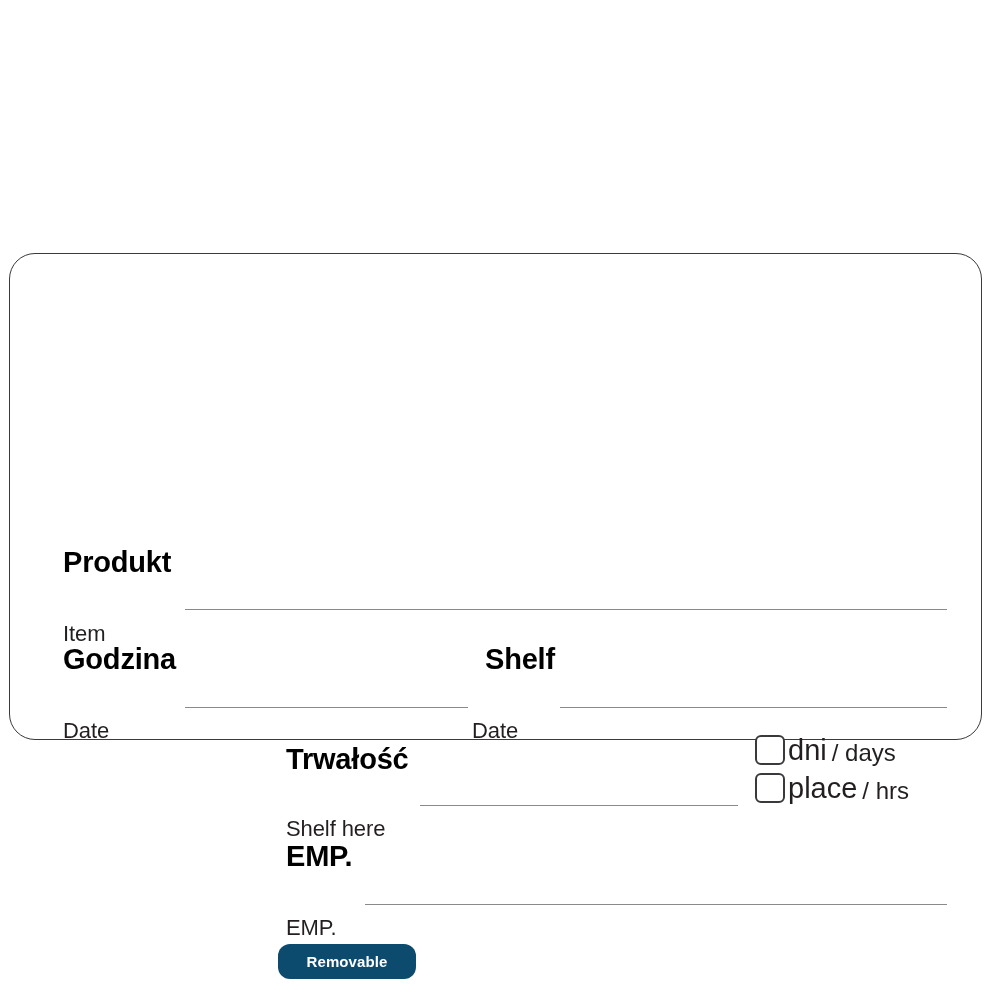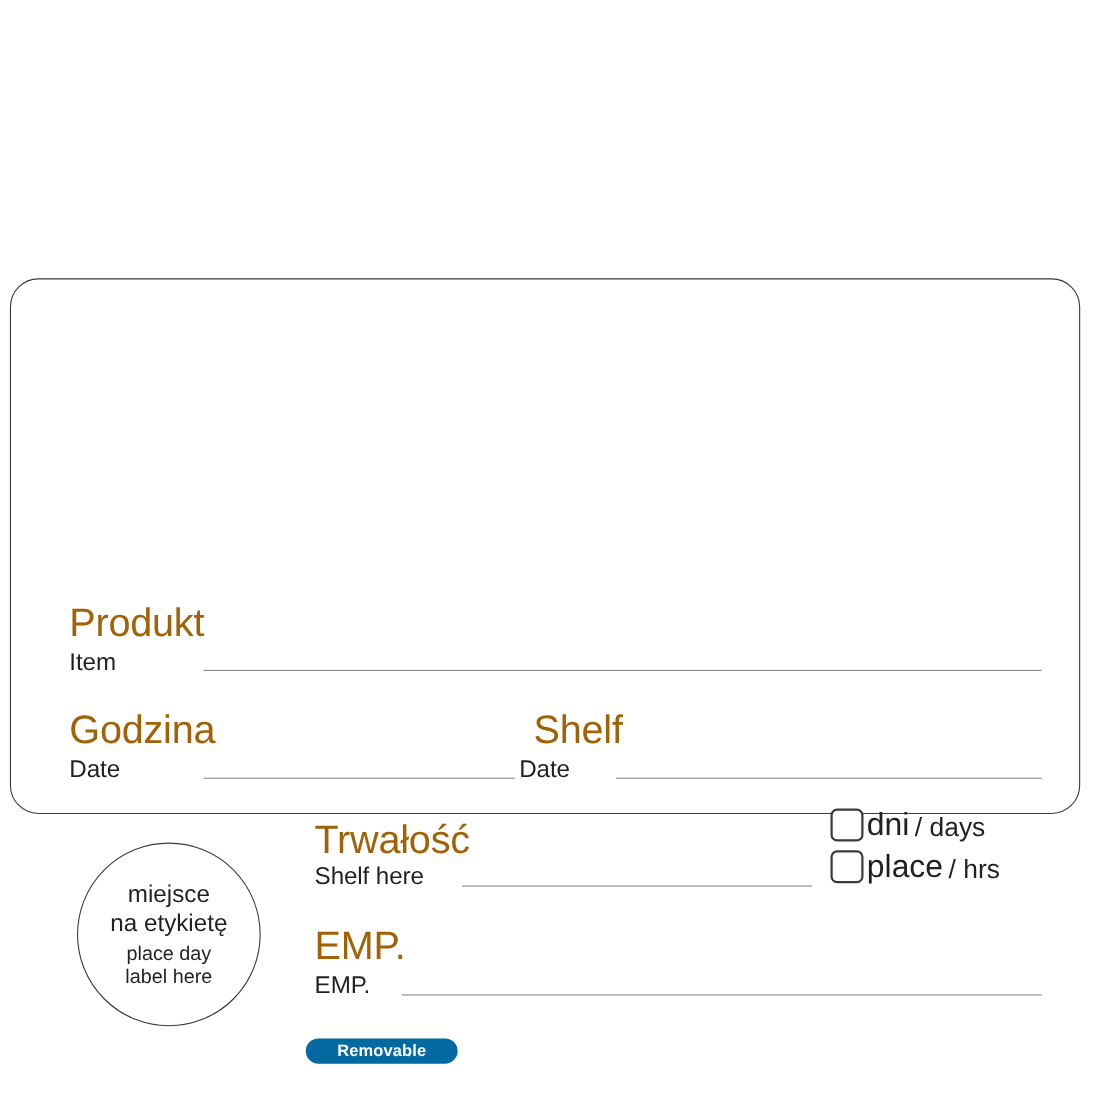--- a/index.html
+++ b/index.html
@@ -25,35 +25,36 @@
     height: 487px;
     box-sizing: border-box;
     border: 1.6px solid #3a3a3c;
     border-radius: 26px;
     background: #ffffff;
   }
 
   
   .pl {            
     position: absolute;
-    font-size: 36px;
-    line-height: 1;
-    font-weight: 400;
+    font-size: 29px;
+    line-height: 1;
+    font-weight: 700;
     letter-spacing: -0.2px;
     white-space: nowrap;
-    color: #a16207;
+    color: #000000;
   }
   .en {            
     position: absolute;
     font-size: 22px;
     line-height: 1;
     font-weight: 400;
     letter-spacing: -0.1px;
     white-space: nowrap;
     color: #231f20;
+    margin-top: 32px;
   }
 
   
   .rule {
     position: absolute;
     height: 0;
     border-top: 1.6px solid #8a8a8c;
   }
 
   
@@ -145,23 +146,23 @@
     white-space: nowrap;
     color: #231f20;
   }
 
   
   #removable-badge {
     position: absolute;
     left: 268px;
     top: 690px;
     width: 138px;
-    height: 23px;
+    height: 35px;
     border-radius: 12px;
-    background: #0369a1;
+    background: #0c4a6e;
     color: #ffffff;
     font-size: 15px;
     font-weight: 700;
     letter-spacing: 0.1px;
     display: flex;
     align-items: center;
     justify-content: center;
   }
 </style>
 </head>
@@ -182,27 +183,20 @@
   <div class="rule" id="date-rule"></div>
 
   <div class="pl" id="trwalosc-label">Trwałość</div>
   <div class="en" id="shelflife-label">Shelf here</div>
   <div class="rule" id="shelflife-rule"></div>
 
   <div class="pl" id="emp-pl-label">EMP.</div>
   <div class="en" id="emp-en-label">EMP.</div>
   <div class="rule" id="emp-rule"></div>
 
-  <div id="day-label-circle">
-    <div class="circle-pl">miejsce</div>
-    <div class="circle-pl">na etykietę</div>
-    <div class="circle-gap"></div>
-    <div class="circle-en">place day</div>
-    <div class="circle-en">label here</div>
-  </div>
 
   <div id="checkbox-group">
     <div class="checkbox-row">
       <div class="checkbox-box"></div>
       <div class="checkbox-pl">dni</div>
       <div class="checkbox-en">/ days</div>
     </div>
     <div class="checkbox-row">
       <div class="checkbox-box"></div>
       <div class="checkbox-pl">place</div>

